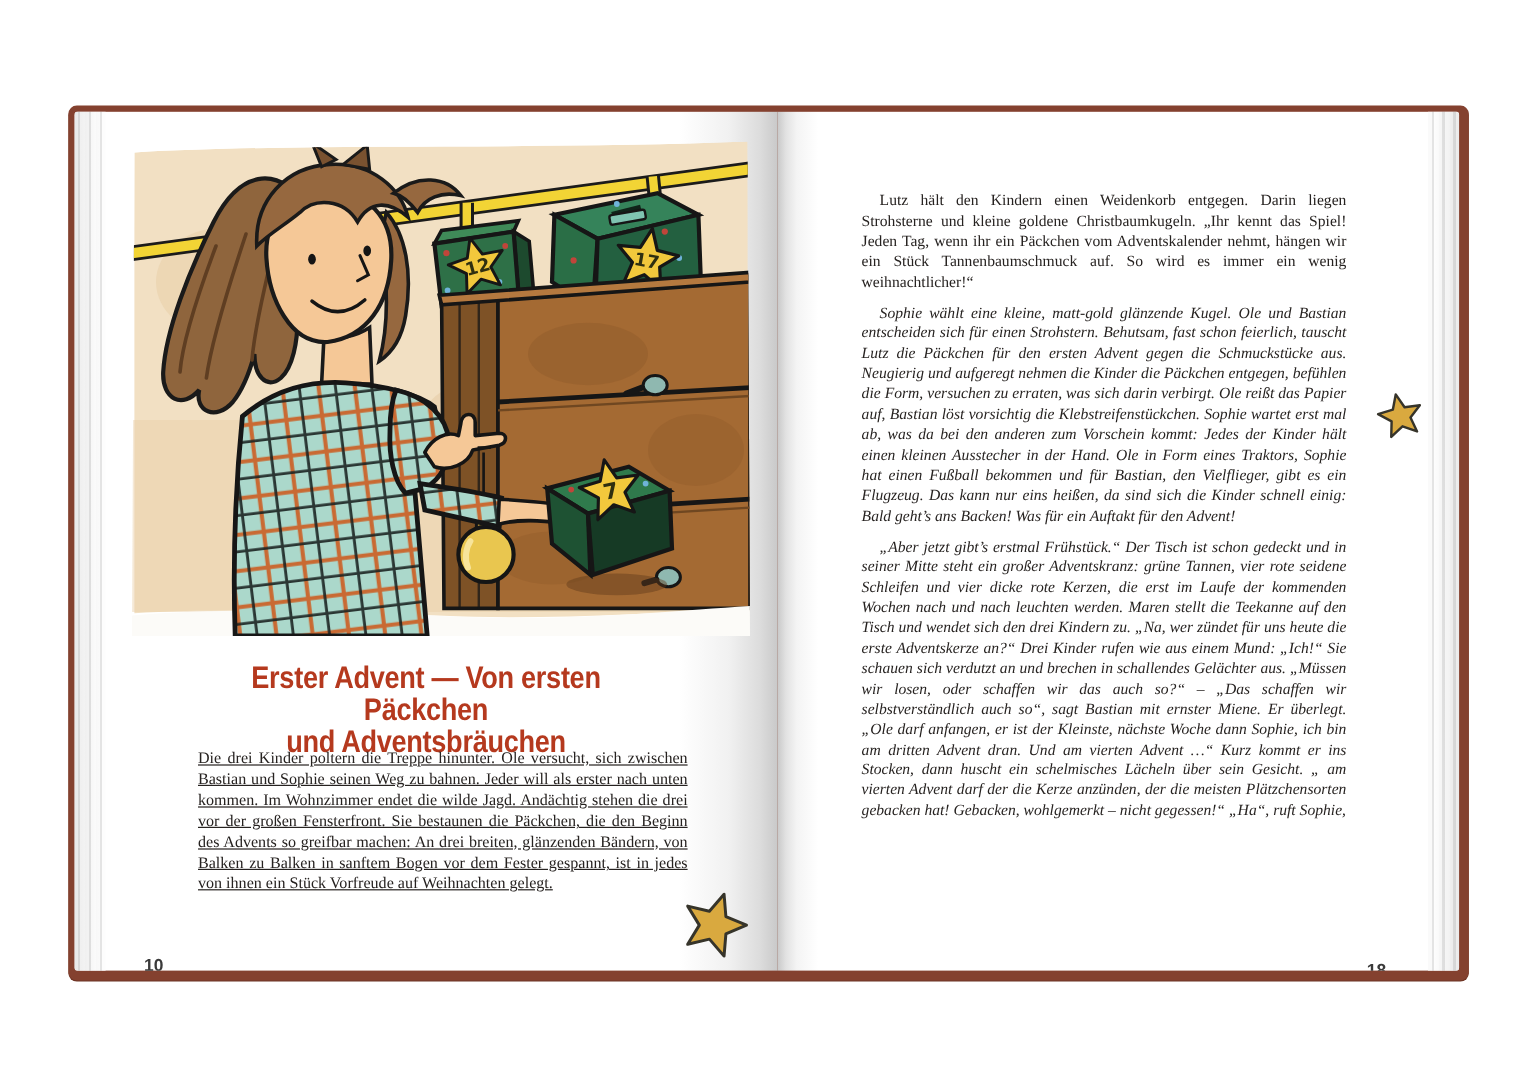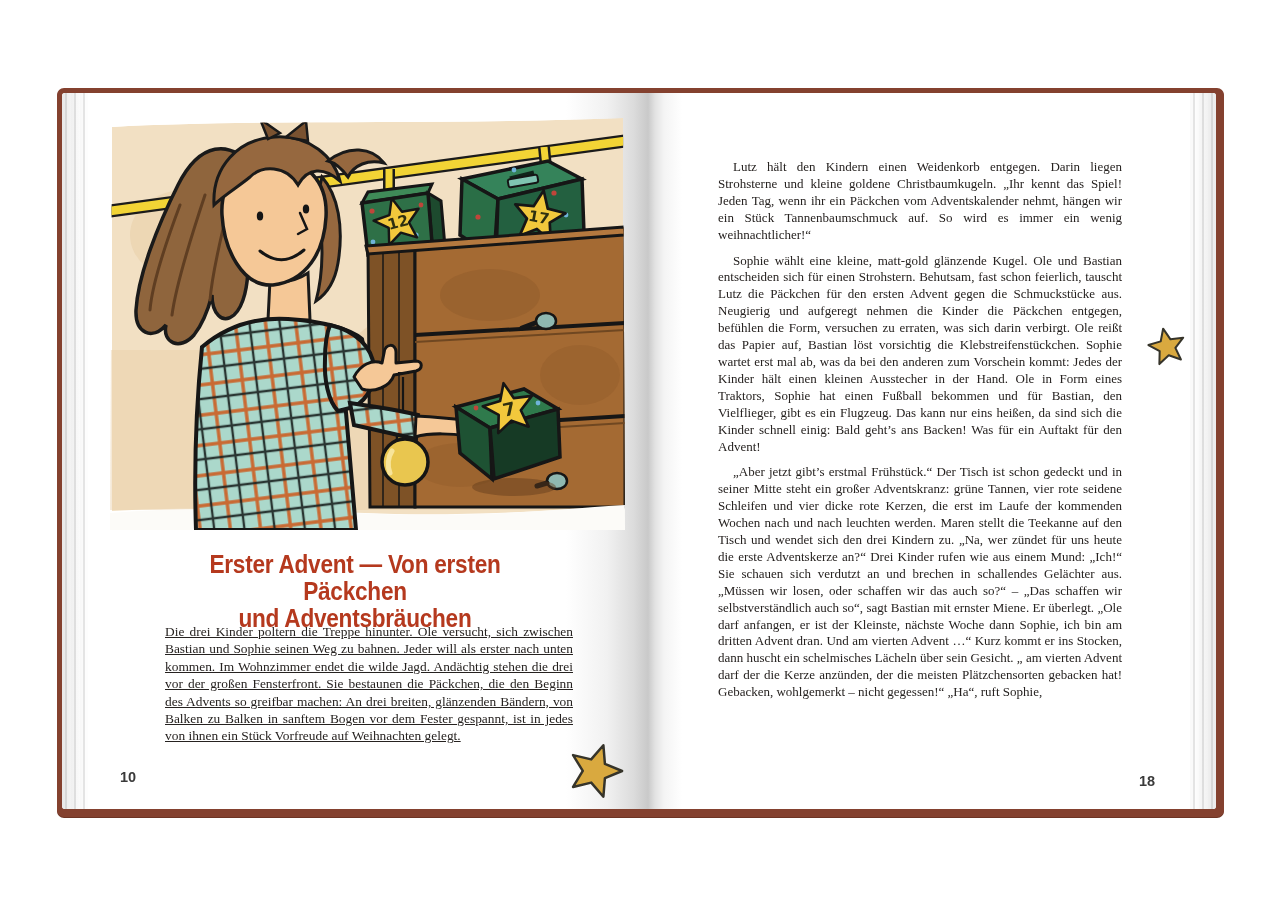--- a/index.html
+++ b/index.html
@@ -24,31 +24,31 @@
     repeating-linear-gradient(90deg,#fafafa 0 3px,#e4e4e4 3px 5px,#fdfdfd 5px 9px);}
   
   .illustration{position:absolute;left:48px;top:22px;width:515px;height:415px;}
   .heading{position:absolute;left:78px;top:458px;width:430px;text-align:center;
     font-family:"Liberation Sans",sans-serif;font-weight:bold;font-size:26px;line-height:27px;
     letter-spacing:-.3px;color:#b5391e;transform:scaleX(.87);transform-origin:center top;}
   .body-left{position:absolute;left:103px;top:530px;width:408px;
     font-size:13.4px;line-height:17.4px;text-align:justify;color:#262220;}
   .body-left p{margin:0;text-indent:0;text-decoration:underline;}
   .pagenum{position:absolute;font-family:"Liberation Sans",sans-serif;font-weight:bold;
-    font-size:14.5px;color:#3a3a3a;}
+    font-size:14.5px;color:#3a3a3a;margin-top:28px;}
   .pagenum-left{left:58px;top:676px;}
   .pagenum-right{left:491px;top:680px;}
   .star-deco{position:absolute;}
   .star-left{left:503px;top:648px;width:60px;height:60px;}
   .star-right{left:498px;top:233px;width:42px;height:42px;}
   
   .body-right{position:absolute;left:70px;top:66px;width:404px;
     font-size:13px;line-height:16.9px;text-align:justify;color:#262220;}
   .body-right p{margin:0;text-indent:15px;}
-  .body-right p + p{margin-top:9px;}
+  .body-right p + p{margin-top:9px;font-style:italic;}
 </style>
 </head>
 <body>
 
 <div id="canvas">
   <div class="book">
     <div class="pages">
 
       <div class="page page-left">
         <div class="edge-stripes edge-left"></div>

